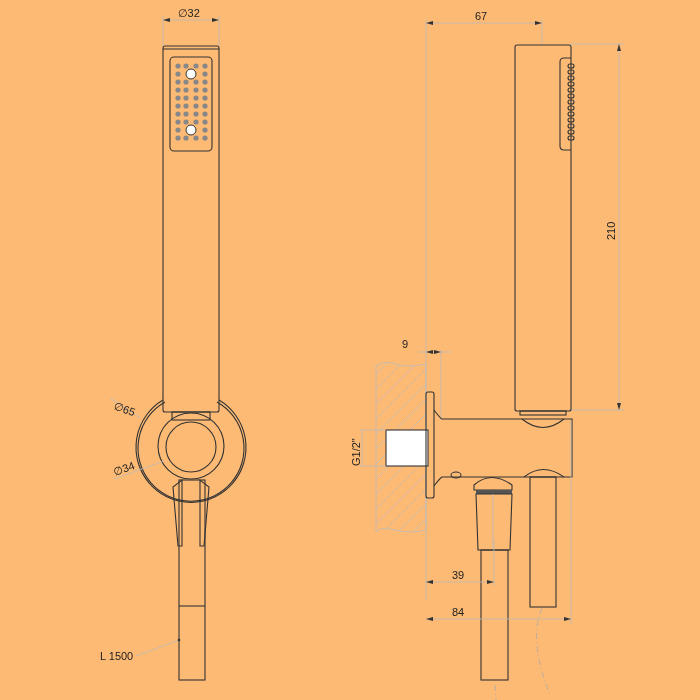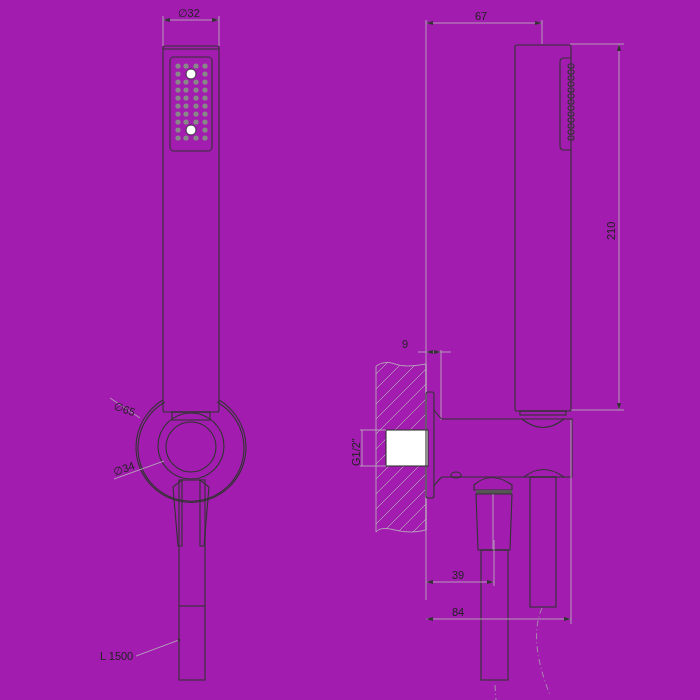--- a/index.html
+++ b/index.html
@@ -1,16 +1,16 @@
 <!DOCTYPE html>
 <html><head>
 <meta charset="utf-8">
 <style>
   html, body { margin: 0; padding: 0; background: #ffffff; }
-  .canvas { position: relative; width: 700px; height: 700px; background: #a21caf; overflow: hidden; text-align: right; }
+  .canvas { position: relative; width: 700px; height: 700px; background: #fdba74; overflow: hidden; text-align: right; }
   svg { position: absolute; left: 0; top: 0; }
   .dim { font-family: "Liberation Sans", sans-serif; font-size: 11px; fill: #222; }
   .ln { stroke: #333; stroke-width: 1.1; fill: none; }
   .thin { stroke: #bbb; stroke-width: 0.8; fill: none; }
   .dash { stroke: #aaa; stroke-width: 0.8; fill: none; stroke-dasharray: 6 3 1 3; }
   .hatch { stroke: #bbb; stroke-width: 0.7; }
   .dot { fill: #888; }
 </style>
 </head>
 <body>

